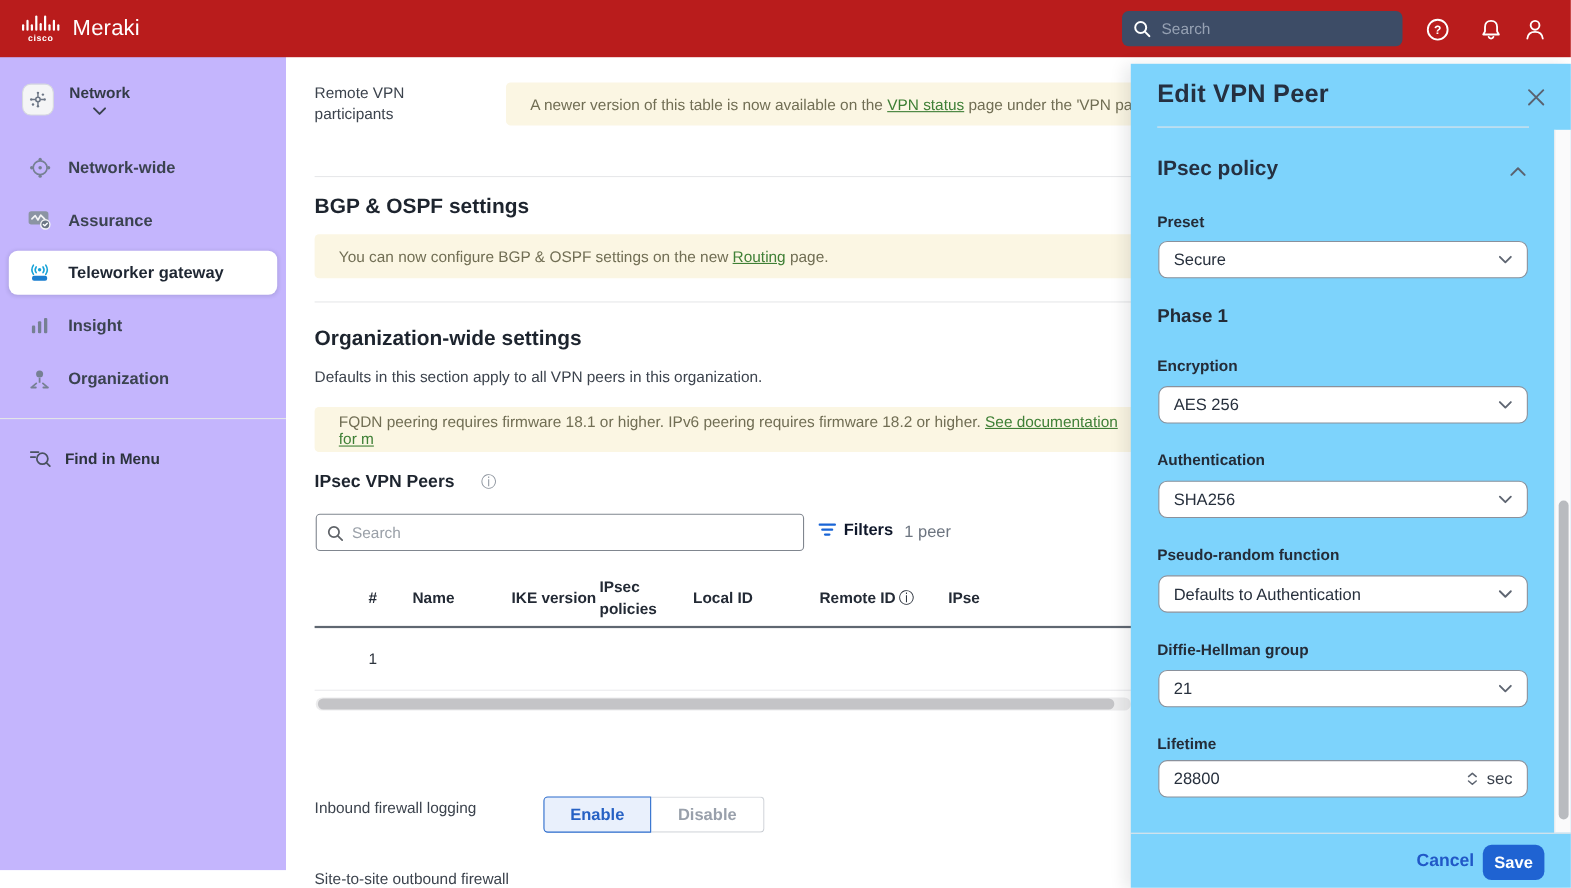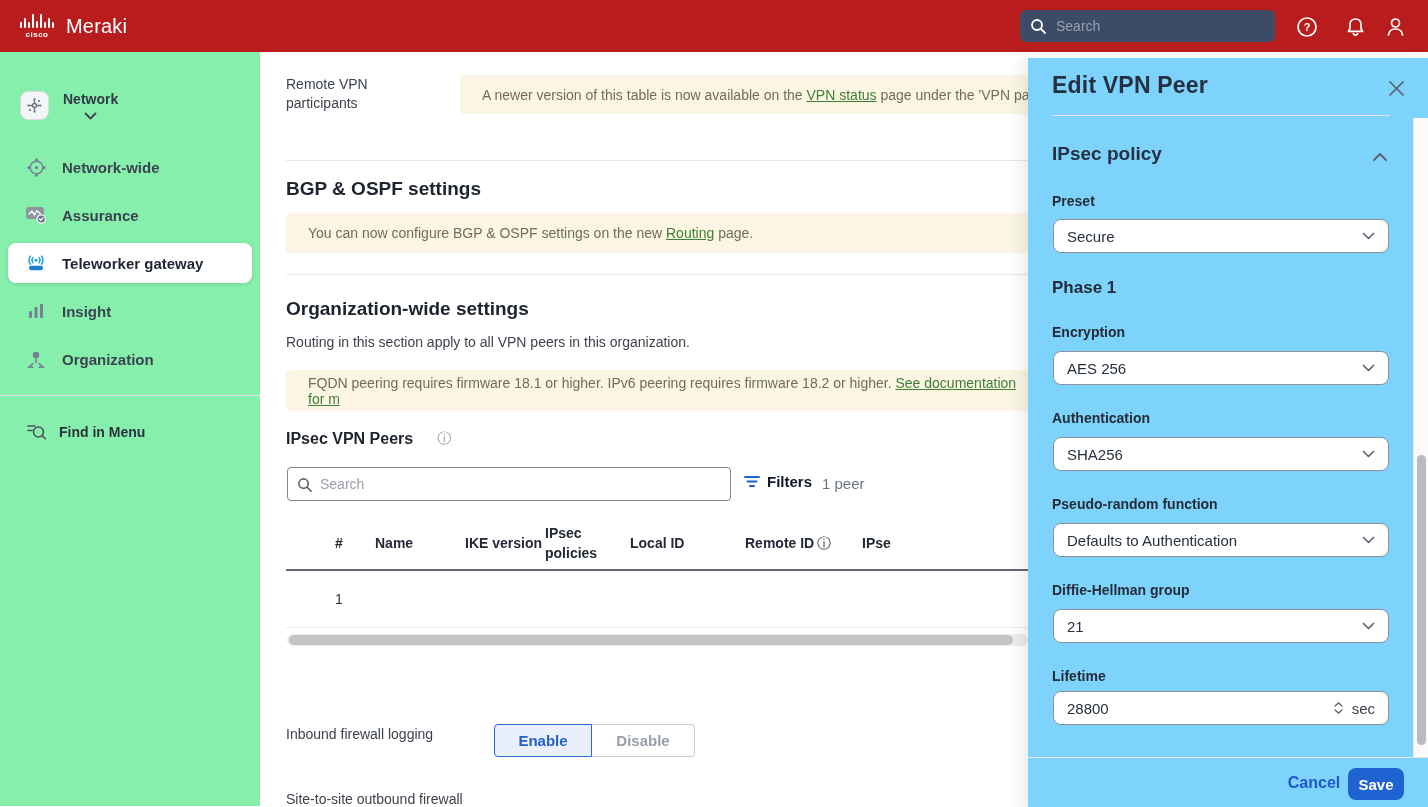--- a/index.html
+++ b/index.html
@@ -13,21 +13,21 @@
   .cisco-bars i { display:block; width:2px; background:#fff; border-radius:1px; }
   .cisco-word { color:#fff; font-size:8px; font-weight:700; letter-spacing:.5px; margin-top:2px; text-transform:lowercase; }
   .brand-name { color:#fff; font-size:20px; font-weight:500; letter-spacing:.2px; }
   .nav-search { position:absolute; left:1020px; top:10px; width:255px; height:32px; background:#3d4c66; border-radius:6px; display:flex; align-items:center; padding:0 10px; }
   .nav-search svg { flex:0 0 auto; }
   .nav-search input { background:transparent; border:none; outline:none; color:#e8ecf2; font-size:14px; margin-left:10px; width:190px; font-family:"Liberation Sans",sans-serif; }
   .nav-search input::placeholder { color:#96a1b3; }
   .nav-icon { position:absolute; top:15px; width:23px; height:23px; display:flex; align-items:center; justify-content:center; cursor:pointer; }
 
   
-  .sidebar { position:absolute; left:0; top:51px; width:260px; height:755px; background:#86efac; z-index:30; }
+  .sidebar { position:absolute; left:0; top:36px; width:260px; height:755px; background:#c4b5fd; z-index:30; }
   .net-head { position:absolute; left:20px; top:40px; display:flex; align-items:flex-start; }
   .net-icon-box { width:29px; height:29px; border:1px solid #d6dade; border-radius:8px; background:#f4f5f6; display:flex; align-items:center; justify-content:center; }
   .net-label-wrap { margin-left:14px; display:flex; flex-direction:column; align-items:center; }
   .net-label { font-size:14px; font-weight:700; color:#333b47; }
   .net-chevron { margin-top:5px; }
   .side-item { position:absolute; left:8px; width:244px; height:40px; display:flex; align-items:center; border-radius:8px; cursor:pointer; }
   .side-item .ic { width:22px; height:22px; margin-left:17px; display:flex; align-items:center; justify-content:center; }
   .side-item .lbl { margin-left:15px; font-size:15px; font-weight:600; color:#3b4350; }
   .side-item.selected { background:#fff; box-shadow:0 1px 4px rgba(20,30,50,.14); }
   .side-item.selected .lbl { color:#1e2632; font-weight:700; }
@@ -263,21 +263,21 @@
 
   <div class="h2" style="left:26px; top:126px;">BGP &amp; OSPF settings</div>
 
   <div class="notice" style="left:26px; top:161px; width:762px; height:40px;">
     <span><span>You can now configure BGP &amp; OSPF settings on the new </span><a>Routing</a><span> page.</span></span>
   </div>
 
   <div class="hdivider" style="top:222px"></div>
 
   <div class="h2" style="left:26px; top:246px;">Organization-wide settings</div>
-  <div class="field-label" style="left:26px; top:281px; width:700px;">Routing in this section apply to all VPN peers in this organization.</div>
+  <div class="field-label" style="left:26px; top:281px; width:700px;">Defaults in this section apply to all VPN peers in this organization.</div>
 
   <div class="notice" style="left:26px; top:318px; width:762px; height:41px;">
     <span><span>FQDN peering requires firmware 18.1 or higher. IPv6 peering requires firmware 18.2 or higher. </span><a>See documentation for m</a></span>
   </div>
 
   <div class="h3" style="left:26px; top:378px;">
     <span>IPsec VPN Peers</span>
     <span class="info-glyph">ⓘ</span>
   </div>
 

